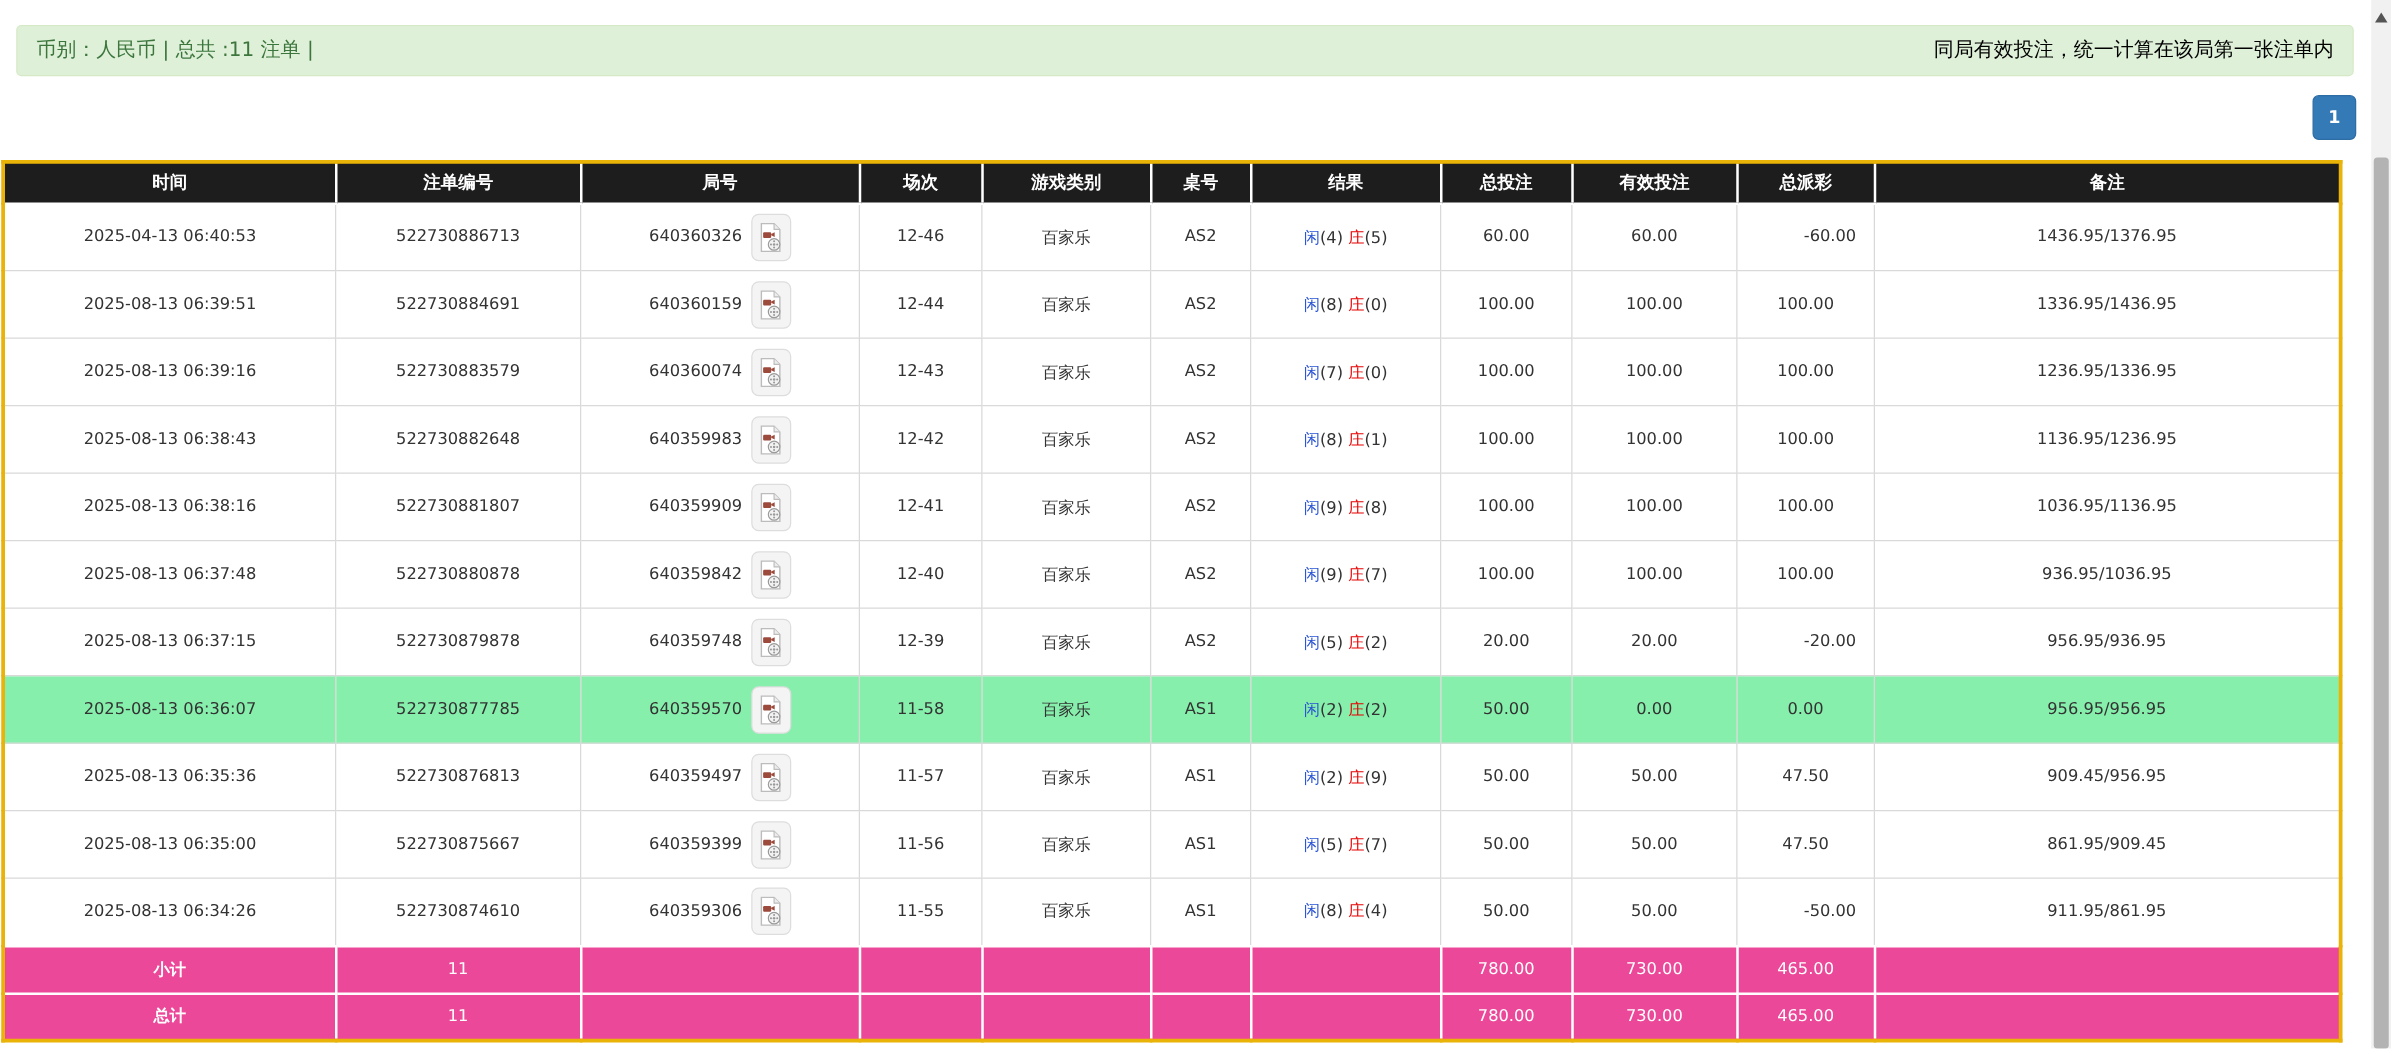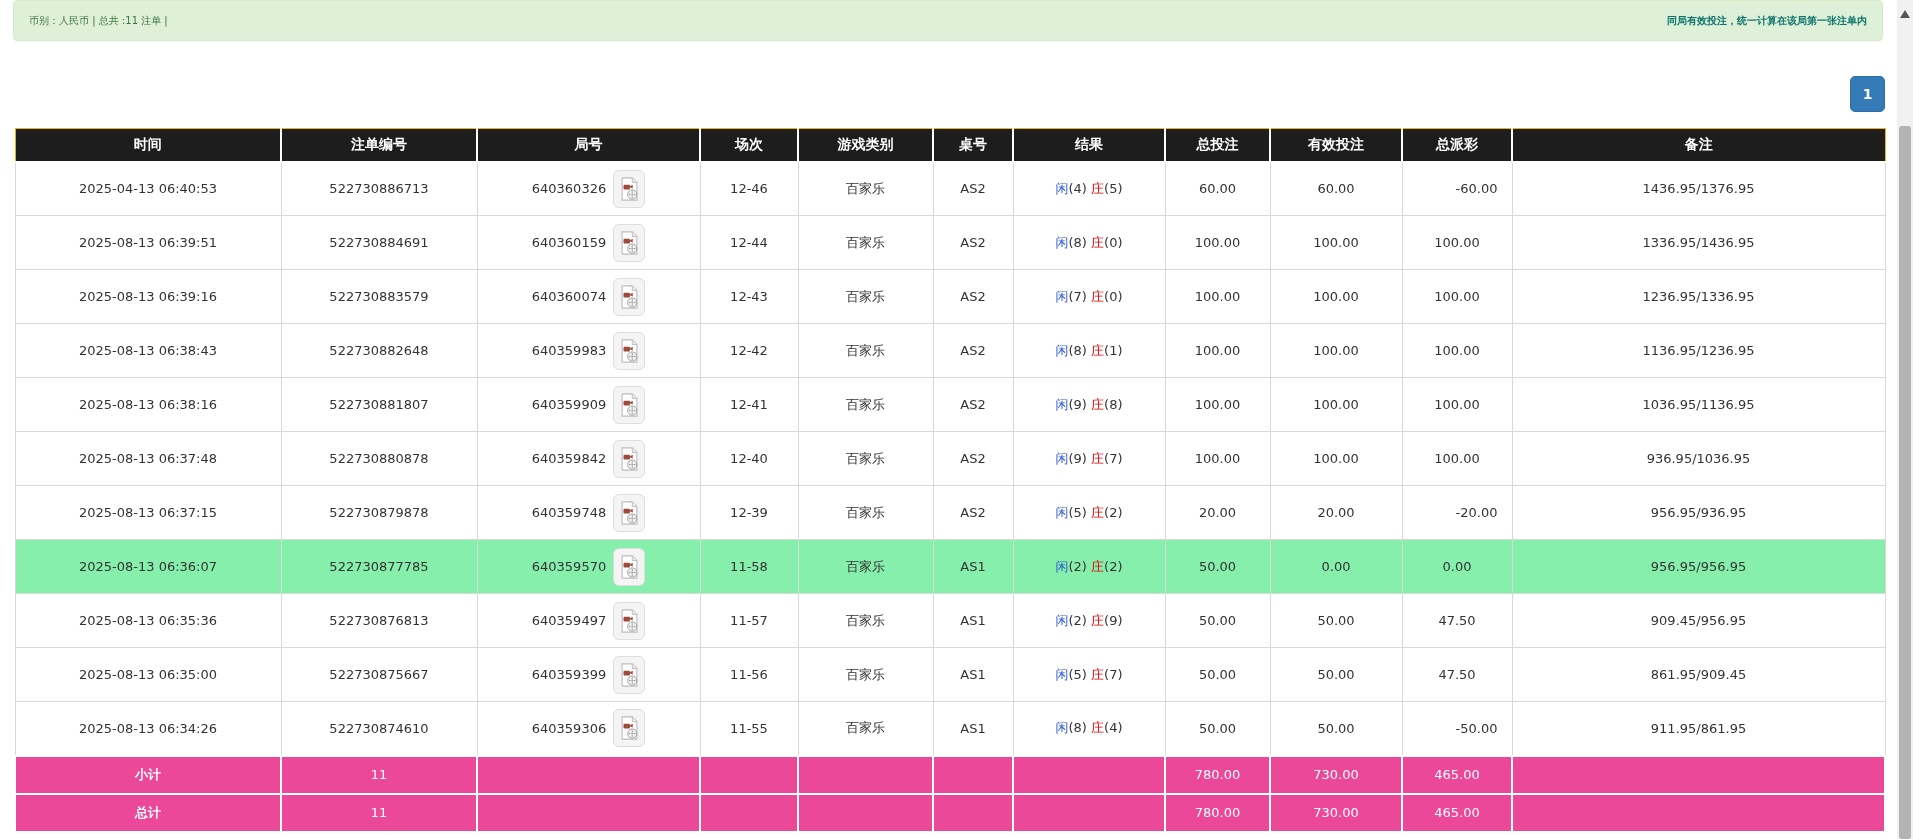--- a/index.html
+++ b/index.html
@@ -4,41 +4,41 @@
 <style>
   * { margin:0; padding:0; box-sizing:border-box; }
   html,body { background:#fff; }
   body { font-family:"DejaVu Sans","Liberation Sans",sans-serif; }
   #screen {
     position:relative; width:1913px; height:839px; background:#fff; overflow:hidden;
   }
 
   
   .info-bar {
-    position:absolute; left:13px; top:0; width:1870px; height:41px;
+    position:absolute; left:13px; top:20px; width:1870px; height:41px;
     background:#dff0d8; border:1px solid #d6e9c6; border-radius:4px;
     display:flex; align-items:center; justify-content:space-between;
-    padding:13px 15px; font-size:10px;
+    padding:13px 15px; font-size:16px;
   }
   .info-summary { color:#3c763d; }
-  .info-notice  { color:#0f766e;font-weight:bold; }
+  .info-notice  { color:#000000; }
 
   
   .page-btn {
     position:absolute; left:1850px; top:76px; width:35px; height:36px;
     background:#337ab7; border:1px solid #2e6da4; border-radius:5px;
     color:#fff; font-size:14px; font-weight:bold;
     display:flex; align-items:center; justify-content:center; cursor:pointer;
   }
 
   
   table.bets {
-    position:absolute; left:14px; top:128px; width:1870px;
+    position:absolute; left:1px; top:128px; width:1870px;
     border-collapse:collapse; table-layout:fixed;
-    border:1px solid #eab308;
+    border:3px solid #eab308;
   }
   table.bets th {
     background:#1d1d1d; color:#fff; font-size:14px; font-weight:bold;
     height:33px; text-align:center; vertical-align:middle;
     border-left:2px solid #fff; border-bottom:2px solid #fff;
   }
   table.bets th:first-child { border-left:none; }
   table.bets td {
     height:54px; text-align:center; vertical-align:middle;
     font-size:13px; color:#333; background:#fff;

